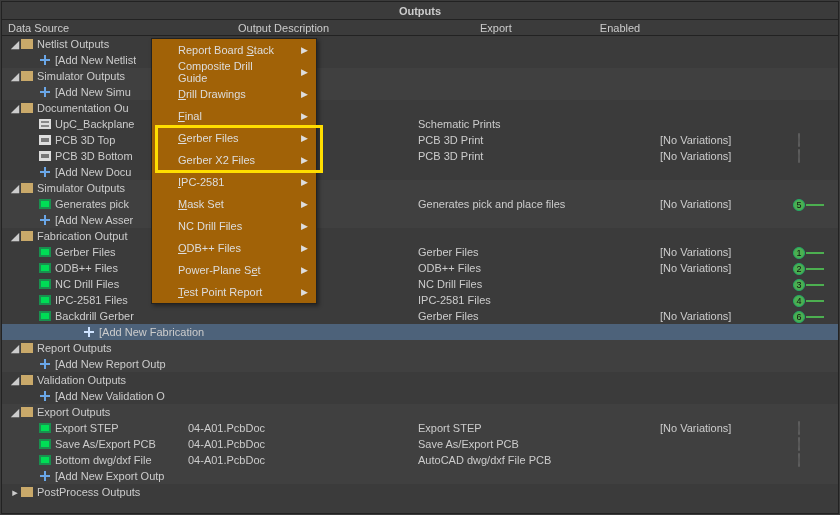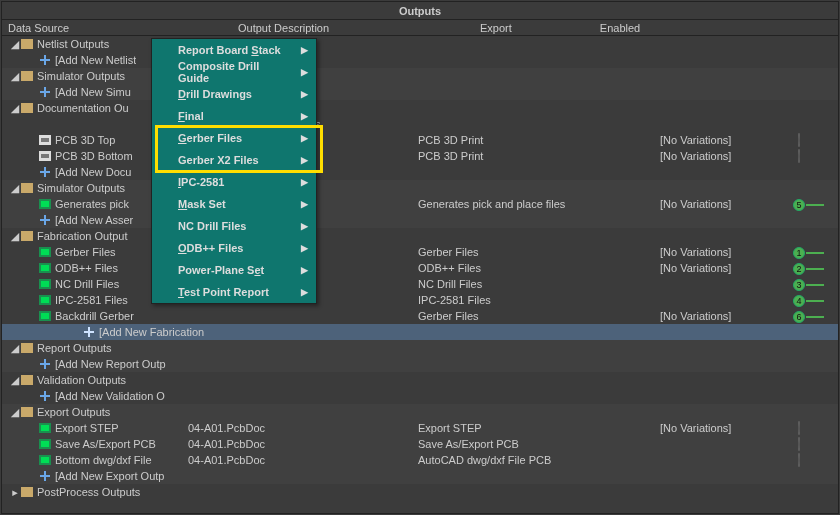--- a/index.html
+++ b/index.html
@@ -18,21 +18,21 @@
 .row.altB { background: #404040; }
 .row.selected { background: #4d627a; padding-left: 44px; }
 .row .col-name { display: flex; align-items: center; overflow: hidden; }
 .indent { display: inline-block; }
 .exp { width: 10px; display: inline-block; text-align: center; color: #ccc; cursor: pointer; }
 .icon { width: 14px; height: 12px; display: inline-flex; align-items: center; justify-content: center; margin-right: 3px; flex-shrink: 0; }
 .label { overflow: hidden; text-overflow: clip; }
 .dot { width: 10px; height: 10px; border-radius: 50%; background: #888; margin: 0 2px 0 auto; border: 1px solid #555; }
 .circ-num { width: 12px; height: 12px; border-radius: 50%; background: #4caf50; color:#111; font-size: 9px; display: inline-flex; align-items: center; justify-content: center; margin: 0 2px 0 auto; border: 1px solid #2a6; position:relative; }
 .circ-num::after { content:""; position:absolute; left:12px; width:18px; height:2px; background:#4caf50; }
-.menu { position: absolute; background: #0f766e; border: 1px solid #222; box-shadow: 2px 2px 4px rgba(0,0,0,.4); z-index: 50; font-weight: bold; }
+.menu { position: absolute; background: #a16207; border: 1px solid #222; box-shadow: 2px 2px 4px rgba(0,0,0,.4); z-index: 50; }
 .menu-item { display: flex; align-items: center; justify-content: space-between; height: 22px; padding: 0 8px 0 26px; color: #ddd; cursor: default; position:relative; }
 .menu-arrow { color: #ddd; font-size: 9px; margin-left: 18px; }
 .menu-ul { text-decoration: underline; }
 .highlight-box { position: absolute; border: 3px solid #ffde00; z-index: 60; pointer-events: none; }
 
 
 svg { display:block; }
 </style>
 </head>
 <body>
@@ -104,20 +104,31 @@
           <span class="exp">◢</span>
           <span class="icon">
             <svg width="12" height="10">
               <rect width="12" height="10" fill="#c9a96a"></rect>
             </svg>
           </span>
           <span class="label">Documentation Ou</span>
         </div>
     </div>
     <div class="row altA">
+      <div class="col-name">
+          <span class="indent" style="width:30px"></span>
+          <span class="icon">
+            <svg width="12" height="10">
+              <rect width="12" height="10" fill="#ddd"></rect>
+              <rect x="2" y="2" width="8" height="2" fill="#888"></rect>
+              <rect x="2" y="6" width="8" height="2" fill="#888"></rect>
+            </svg>
+          </span>
+          <span class="label">UpC_Backplane</span>
+        </div>
       <div class="col-source"></div>
       <div class="col-desc">Schematic Prints</div>
     </div>
     <div class="row altA">
       <div class="col-name">
           <span class="indent" style="width:30px"></span>
           <span class="icon">
             <svg width="12" height="10">
               <rect width="12" height="10" fill="#ddd"></rect>
               <rect x="2" y="3" width="8" height="4" fill="#777"></rect>

